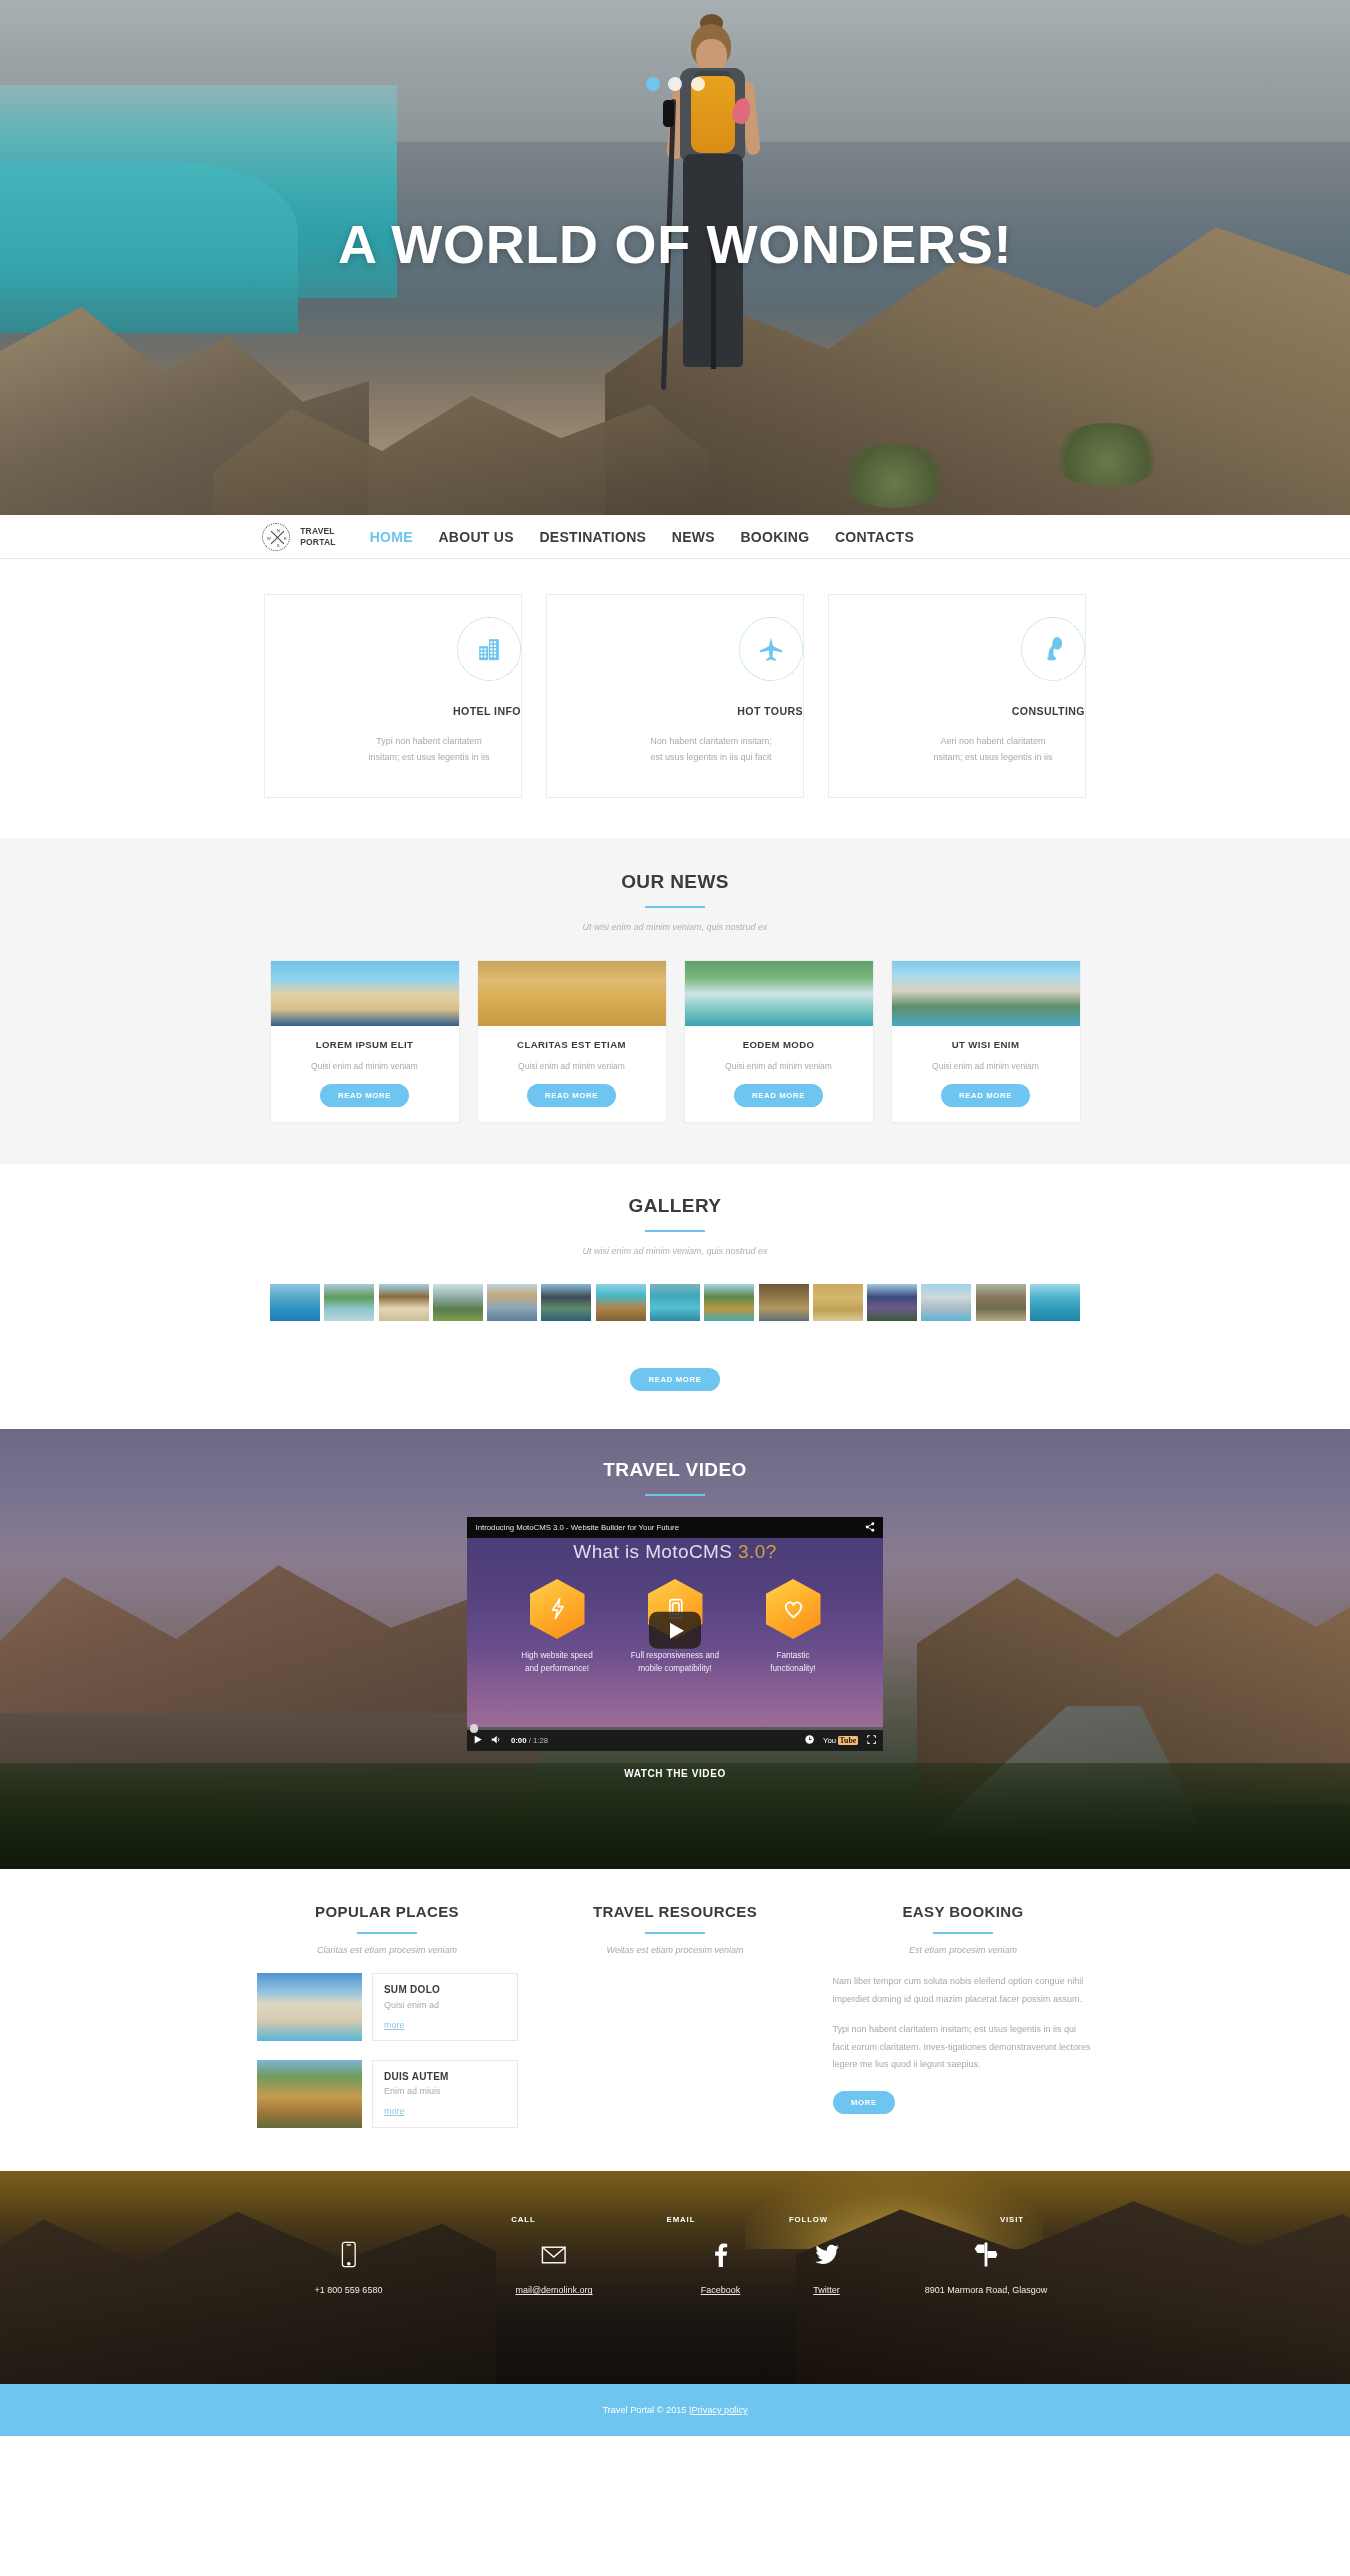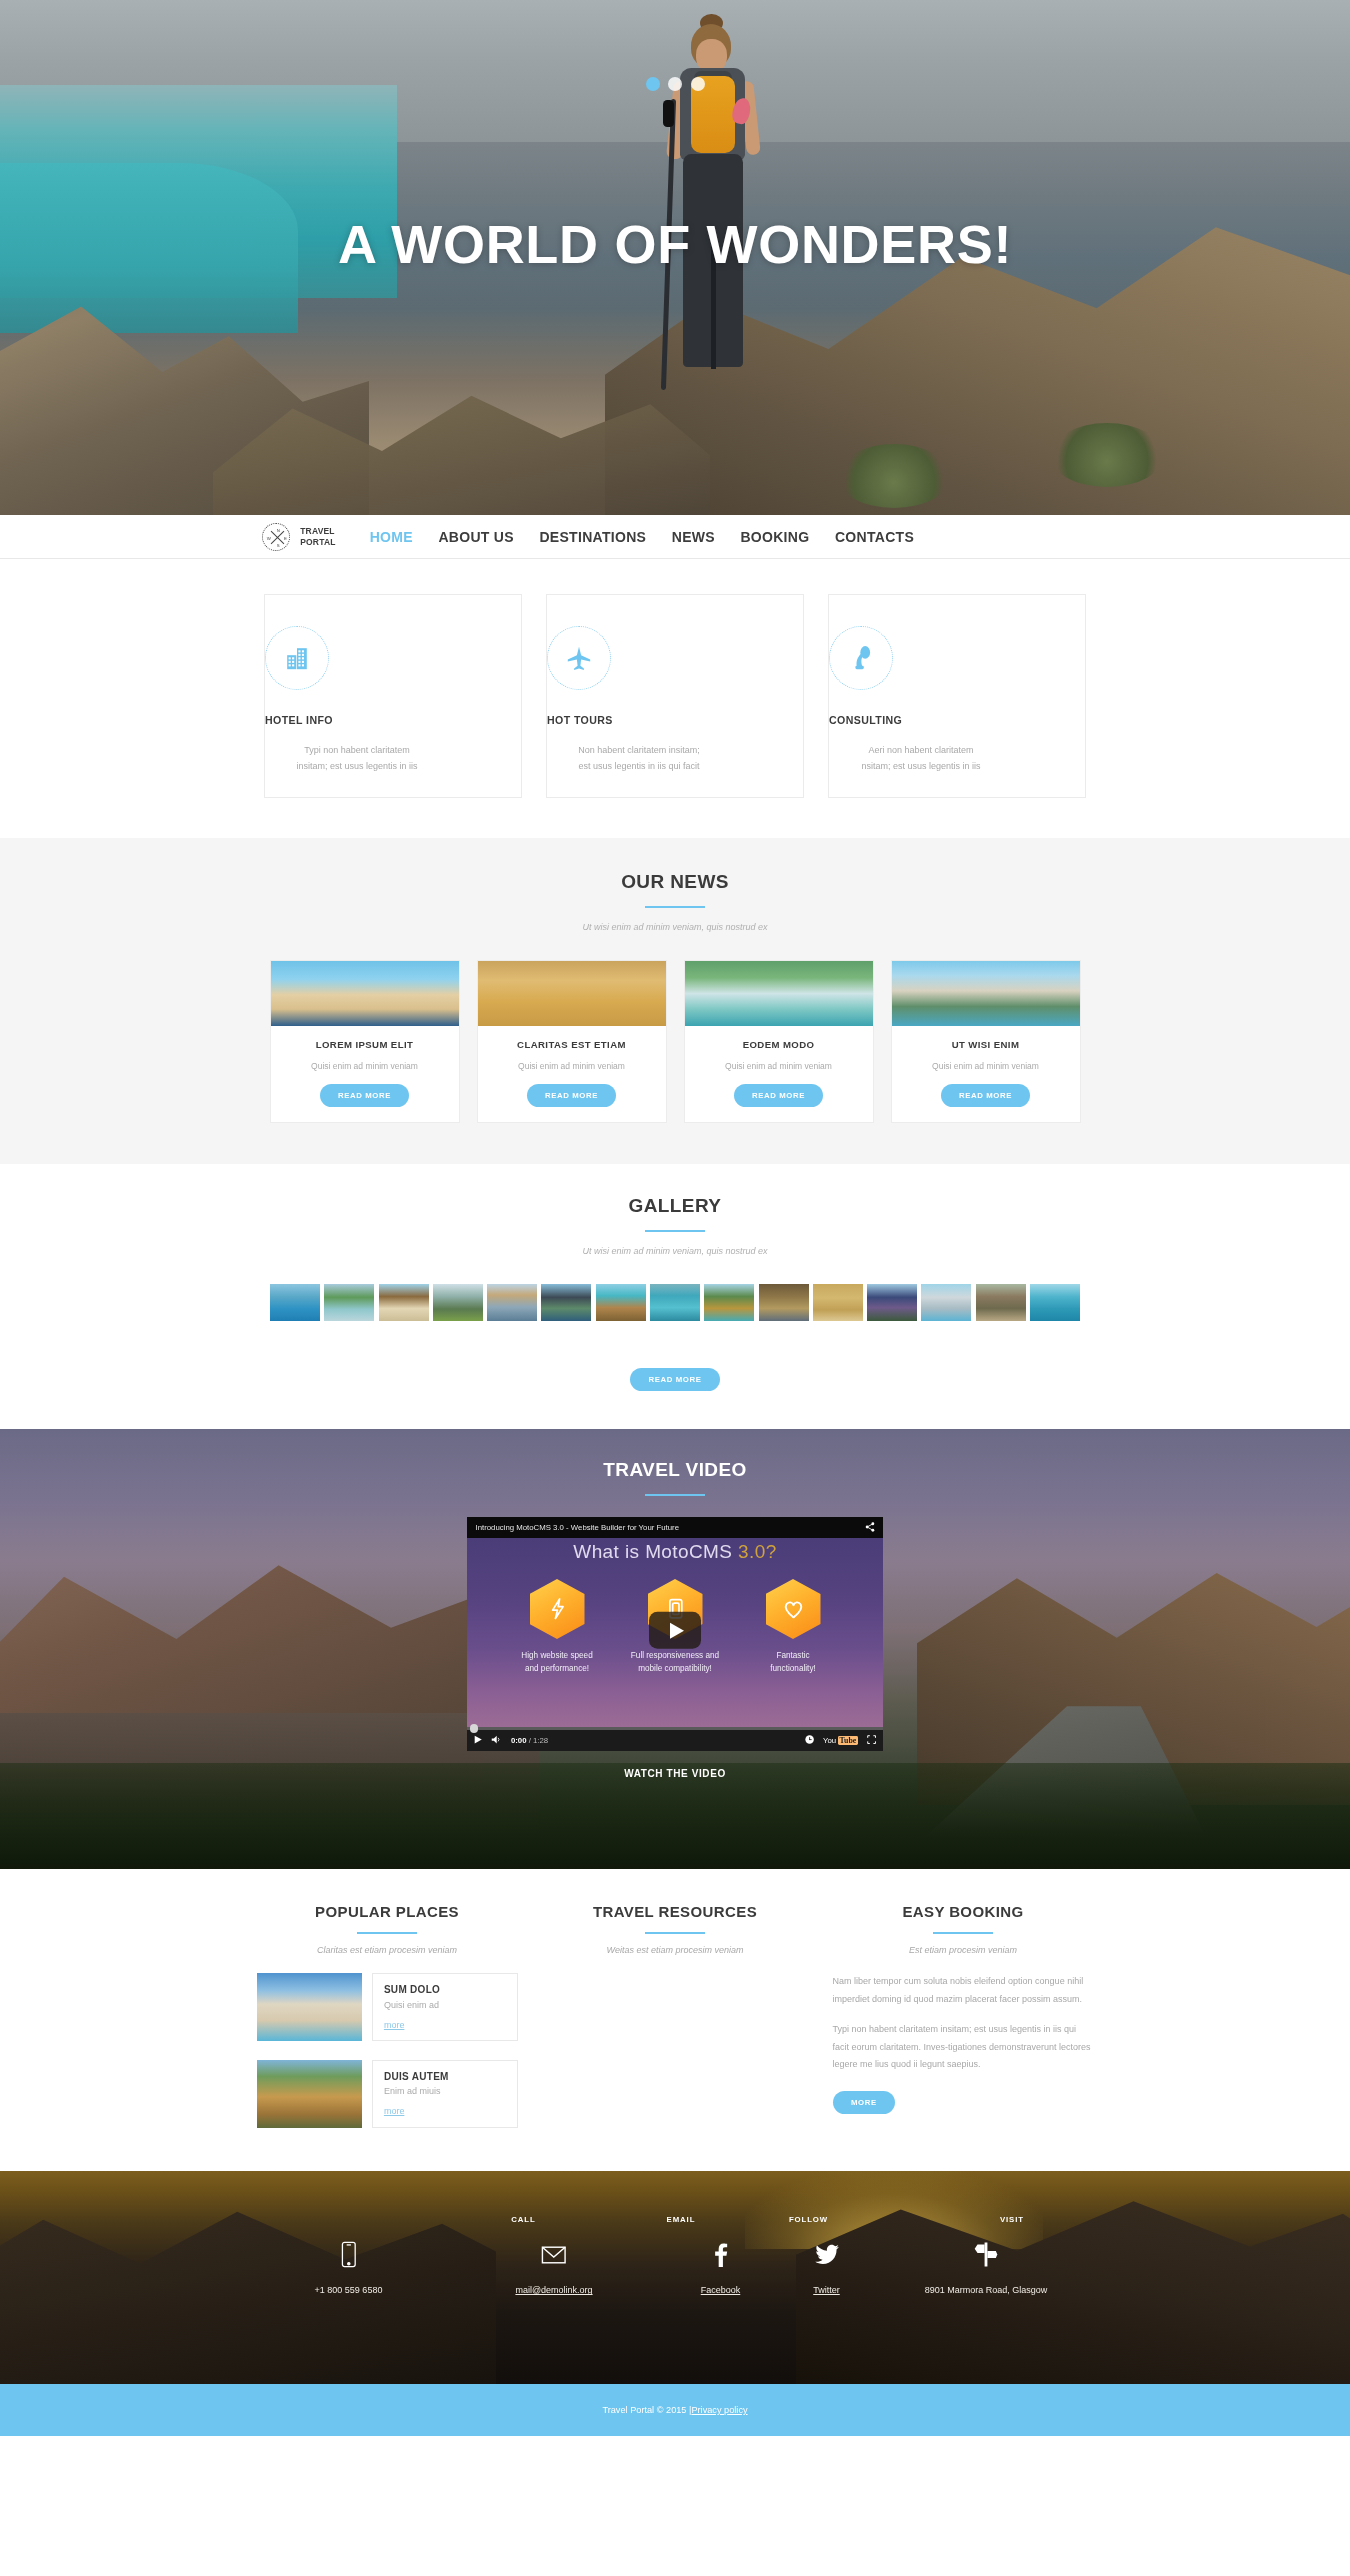--- a/index.html
+++ b/index.html
@@ -100,21 +100,21 @@
     font-size:14px; font-weight:700; color:#3d3d3d; text-decoration:none;
     letter-spacing:0.3px;
   }
   .nav a.active { color:#6ec5f0; }
 
   
   .services { background:#fff; padding:35px 0 40px; }
   .services-inner { width:837px; margin:0 auto; display:flex; gap:24px; justify-content:center; }
   .svc-card {
     width:258px; height:204px; border:0.7px solid #ebebeb; background:#fff;
-    display:flex; flex-direction:column; align-items:flex-start; padding-top:31px;
+    display:flex; flex-direction:column; align-items:flex-end; padding-top:22px;
   }
   .svc-circle {
     width:64px; height:64px; border:1.4px dotted #8ed0f2; border-radius:50%;
     display:flex; align-items:center; justify-content:center; margin-bottom:24px;
   }
   .svc-title { font-size:10.6px; font-weight:700; color:#3b3b3b; letter-spacing:0.4px; margin-bottom:15.6px; }
   .svc-text { font-size:9px; color:#a9a9a9; text-align:center; line-height:1.85; width:184px; }
 
   
   .news { background:#f5f5f5; padding:33px 0 41px; }

